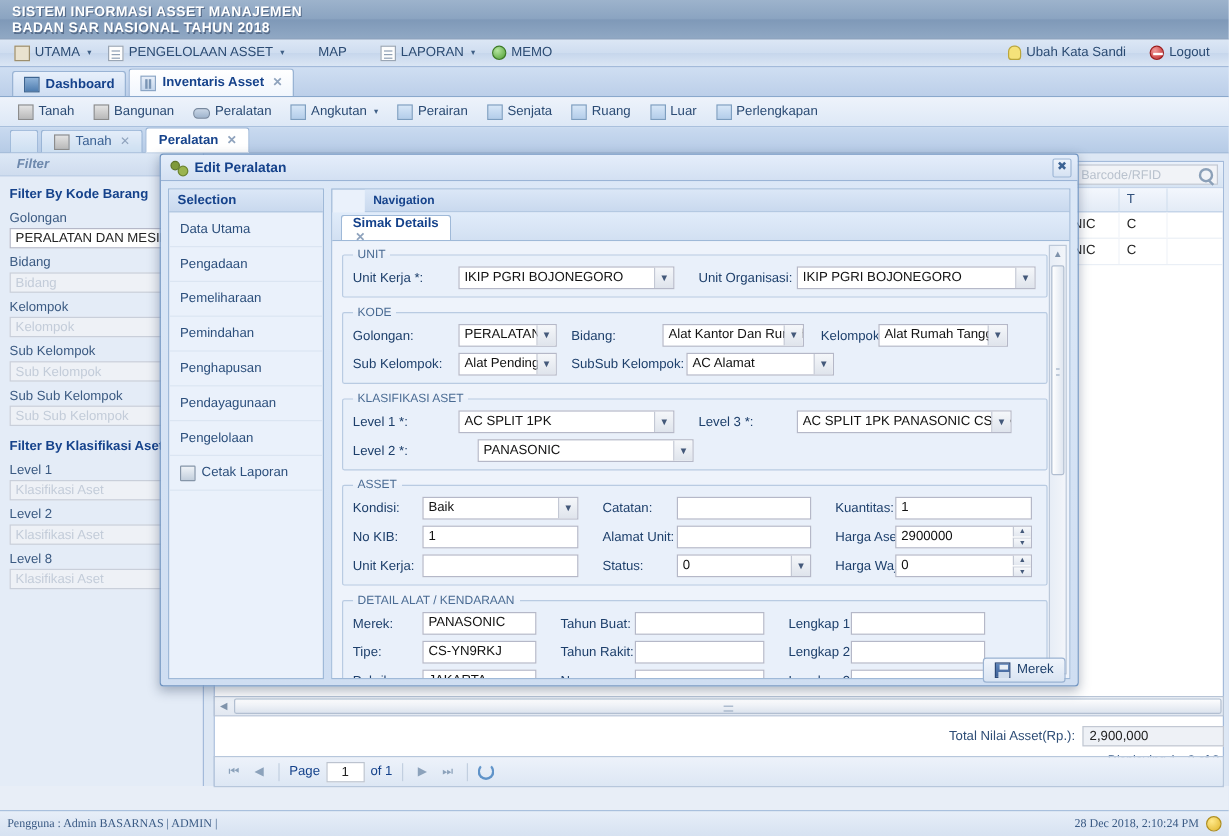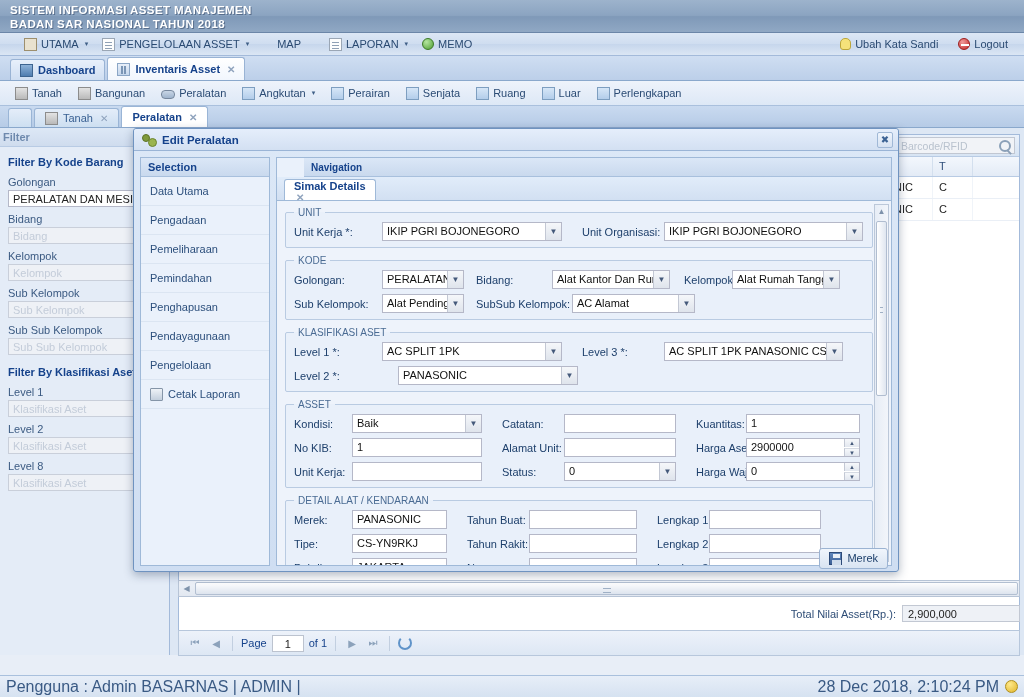--- a/index.html
+++ b/index.html
@@ -27,21 +27,21 @@
     text-shadow: 1px 1px 0 rgba(60,80,110,.65);
     line-height: 14px;
   }
 
   
   .menubar {
     height: 23px;
     background: linear-gradient(to bottom, #dce7f5 0%, #cfddf0 50%, #c6d6ec 51%, #dbe6f4 100%);
     border-bottom: 1px solid #a3bada;
     display: flex; align-items: center;
-    padding-left: 20px;
+    padding-left: 8px;
     position: relative;
   }
   .menuitem {
     display: flex; align-items: center; gap: 4px;
     padding: 2px 8px 2px 4px; margin-right: 2px;
     color: #2a4a72; font-size: 11px; cursor: pointer; white-space: nowrap;
   }
   .caret { font-size: 7px; color: #3f5f86; margin-left: 2px; }
   .menuright { position: absolute; right: 6px; display: flex; align-items: center; gap: 6px; }
 
@@ -119,24 +119,25 @@
   .tab2.active { background: #ffffff; color: #15428b; font-weight: bold; height: 21px; }
   .tabspacer { width: 24px; height: 19px; border: 1px solid #9ab5d6; border-bottom: none;
     background: linear-gradient(to bottom,#e4edf9,#cddff1); margin-right: 2px; border-radius:3px 3px 0 0;}
 
   
   .bodyrow { display: flex; height: 527px; background: #ccdcef; }
 
   
   .filterpanel { width: 170px; background: #e4ecf7; border-right: 1px solid #a3bada; }
   .filterhdr {
-    height: 19px; line-height: 19px; padding-left: 3px;
+    height: 19px; line-height: 19px; padding-left: 14px;
     font-size: 11px; font-weight: bold; color: #6e89ad;
     background: linear-gradient(to bottom,#dde8f6,#cfdcee);
     border-bottom: 1px solid #b8cbe4;
+    font-style: italic;
   }
   .fsecttitle { font-weight: bold; color: #15428b; font-size: 11px; padding: 9px 0 4px 8px; }
   .flabel { color: #3b5a82; font-size: 11px; padding: 4px 0 2px 8px; }
   .finput {
     margin: 0 8px 2px 8px; height: 17px; line-height: 16px;
     background: #ffffff; border: 1px solid #b5b8c8;
     font-size: 11px; color: #222; padding: 0 4px; overflow: hidden; white-space: nowrap;
   }
   .finput.ph { color: #c3ccd9; background: #eef1f6; border-color: #c9cfda; }
 
@@ -244,21 +245,21 @@
   .modal-foot { position: absolute; left: 0; right: 0; bottom: 0; height: 26px;
                 display: flex; align-items: center; justify-content: flex-end; padding-right: 10px; }
   .btn { display: flex; align-items: center; gap: 5px; height: 21px; padding: 0 9px;
          background: linear-gradient(to bottom,#f0f5fc,#d9e4f2); border: 1px solid #9bb3d2;
          border-radius: 3px; font-size: 11px; color: #1d3f6b; cursor: pointer; }
 
   
   .statusbar { position:absolute; left:0; bottom:0; width:1024px; height:22px;
     background: linear-gradient(to bottom,#e7eef8,#d6e2f1); border-top: 1px solid #a9c0dd;
     display:flex; align-items:center; justify-content:space-between; padding:0 6px;
-    font-size:16px; color:#3a5a84; }
+    font-size:10px; color:#3a5a84;font-family:Liberation Serif, serif; }
   .statusbar .right { display:flex; align-items:center; gap:6px; }
 </style>
 </head>
 <body>
 
 <div id="app">
 
   <div class="banner">
     <div class="l1">SISTEM INFORMASI ASSET MANAJEMEN</div>
     <div class="l2">BADAN SAR NASIONAL TAHUN 2018</div>

